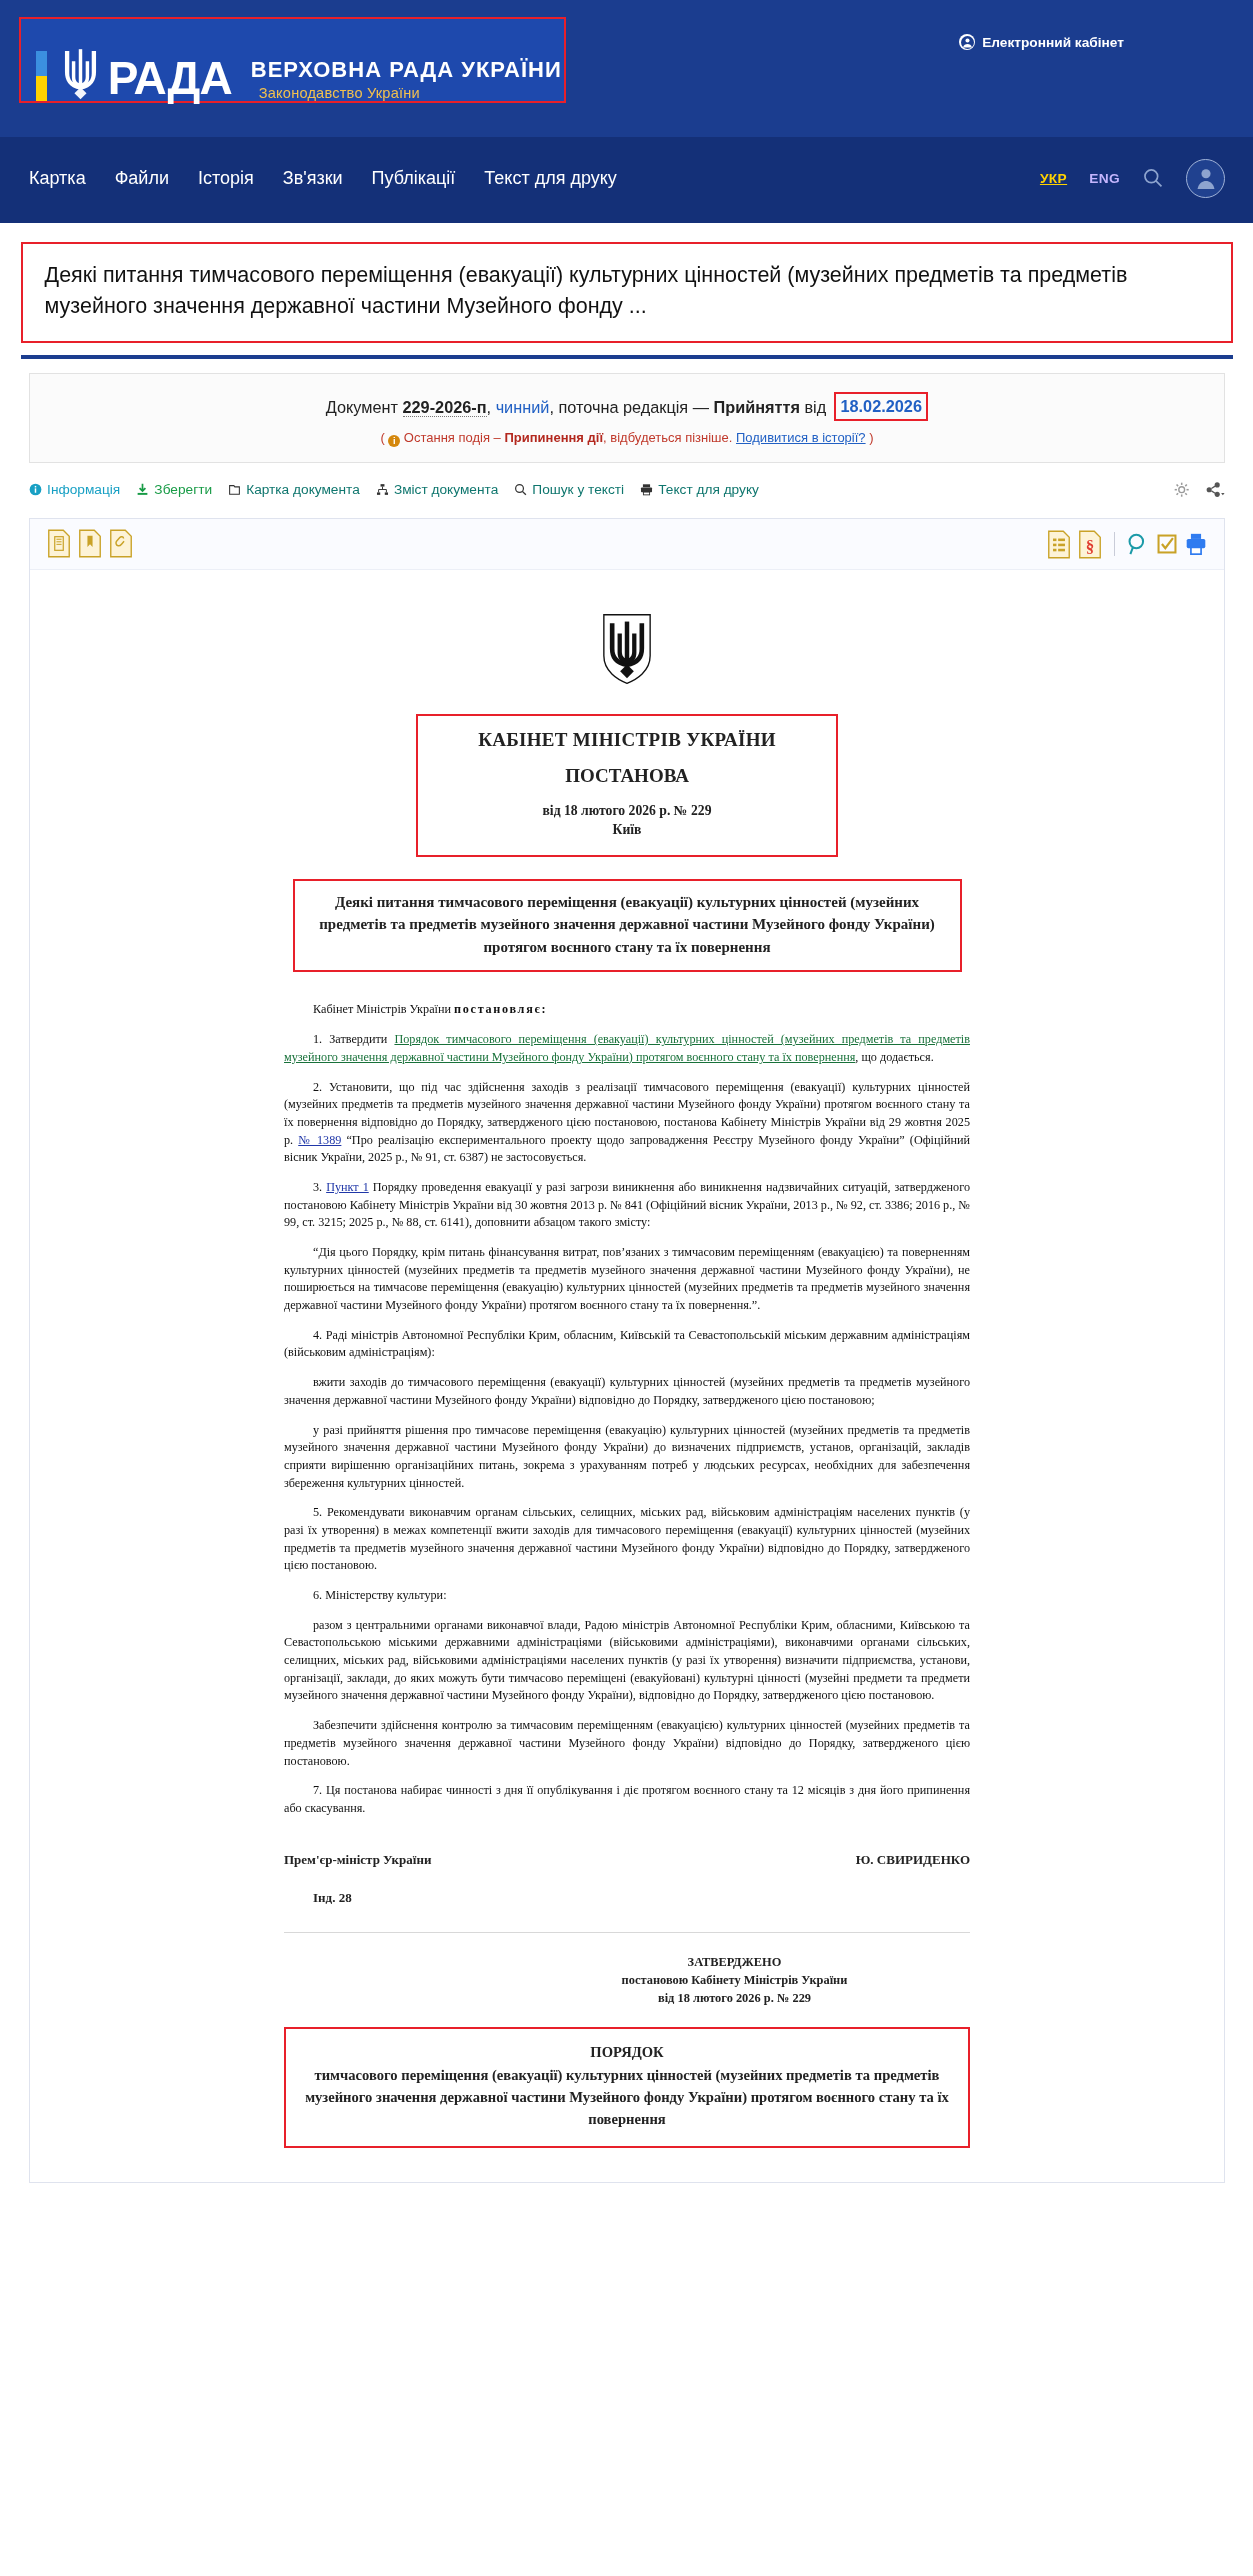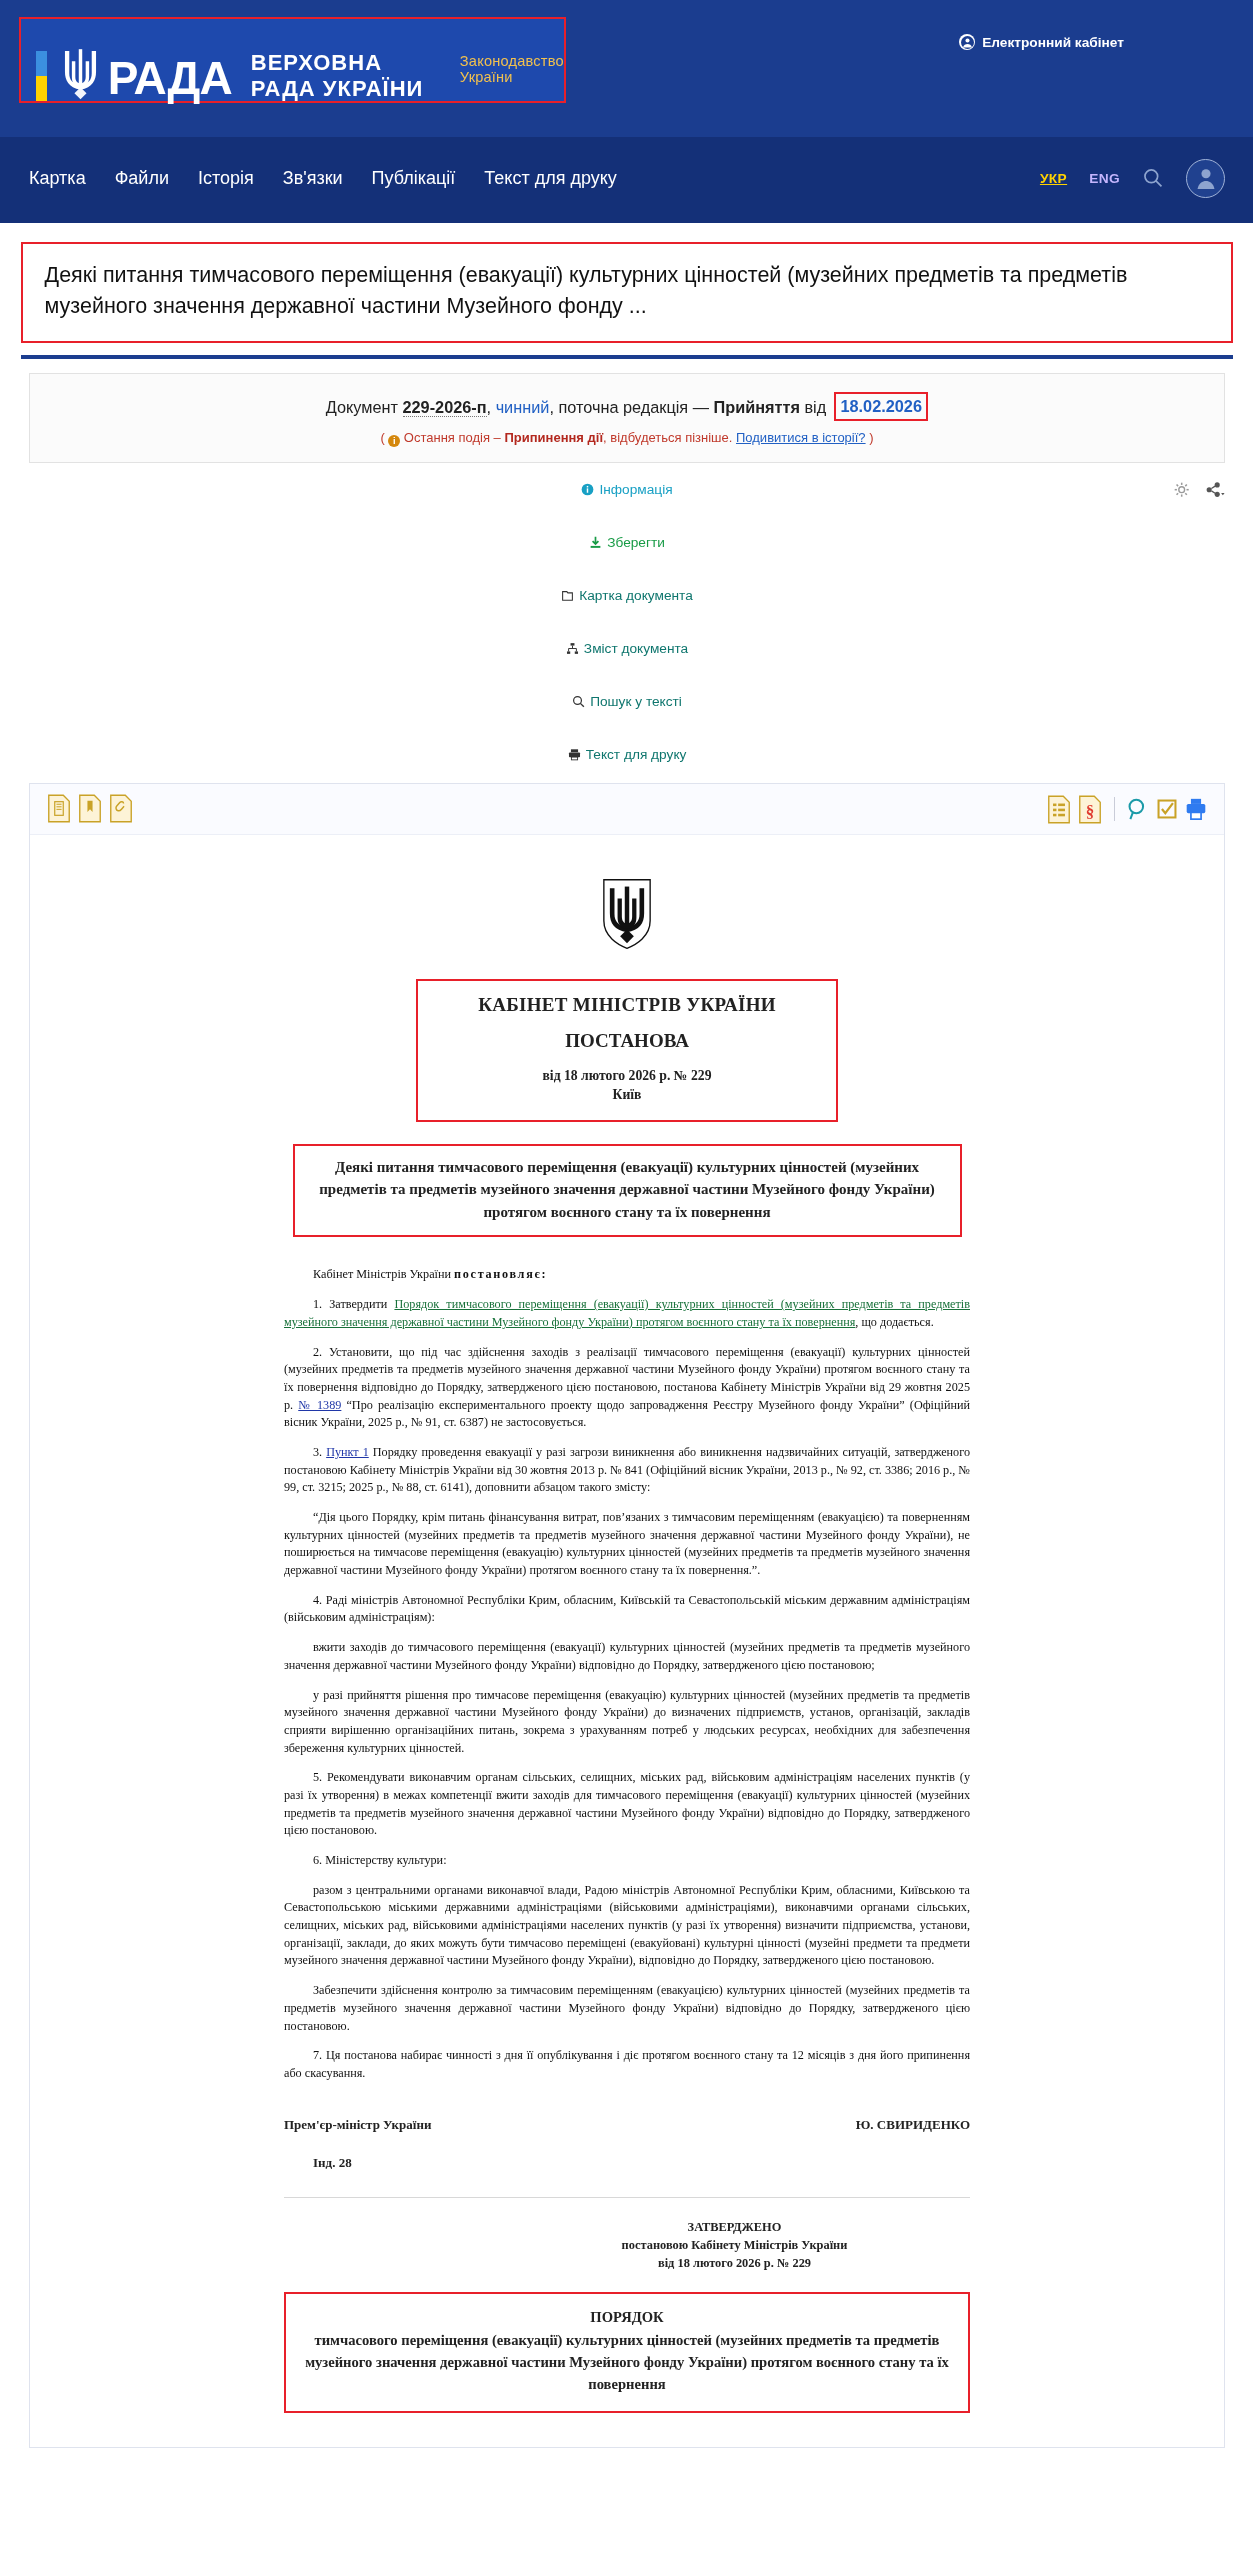--- a/index.html
+++ b/index.html
@@ -35,21 +35,21 @@
     margin-right: 10.3px;
     flex: none;
   }
   .tryzub-sm { width: 45px; height: 57px; flex:none; margin-right: 5.1px;}
   .rada-word {
     color:#fff; font-weight:800; font-size:46px;
     letter-spacing: -0.9px; line-height:1;
     font-family:"Liberation Sans", sans-serif;
     margin-right: 19px;
   }
-  .logo-texts { display:flex; flex-direction:row; justify-content:center; }
+  .logo-texts { display:flex; flex-direction:column; justify-content:center; }
   .vru-line {
     color:#ffffff; font-weight:700; font-size:22px; letter-spacing:1px; line-height:1.15;
   }
   .zak-line {
     color:#f2c14e; font-size:14.6px; margin-top:2.6px; letter-spacing:0.2px;margin-left:8px;
   }
   .ecab {
     position:absolute; right:130px; top:34px;
     color:#fff; font-size:13.7px; font-weight:700;
     display:flex; align-items:center; gap:6.9px;
@@ -138,25 +138,24 @@
     display:inline-block;width:12px;height:12px;border-radius:50%;
     background:#d4870d;color:#fff;font-size:9.4px;font-weight:700;
     line-height:12px;text-align:center;margin-right:3.4px;
     position:relative;top:1.7px;
   }
   .status-line2 a { color:#2160c4; }
 
   
   .actionbar {
     margin: 19px 29px 0 29px;
-    display:flex; align-items:center; gap:38px;
+    display:flex; align-items:center; gap:16px;
     font-size:13.7px;
     position:relative;
     padding-bottom: 3.4px;
-    flex-direction: column;
   }
   .act { display:flex;align-items:center;gap:5.1px;cursor:pointer; white-space:nowrap;}
   .act.info { color:#18a0c4; }
   .act.save { color:#189b46; }
   .act.plain { color:#0f766e; }
   .actionbar .far-right {
     position:absolute; right:0; top:0;
     display:flex; align-items:center; gap:17px;
   }
 

